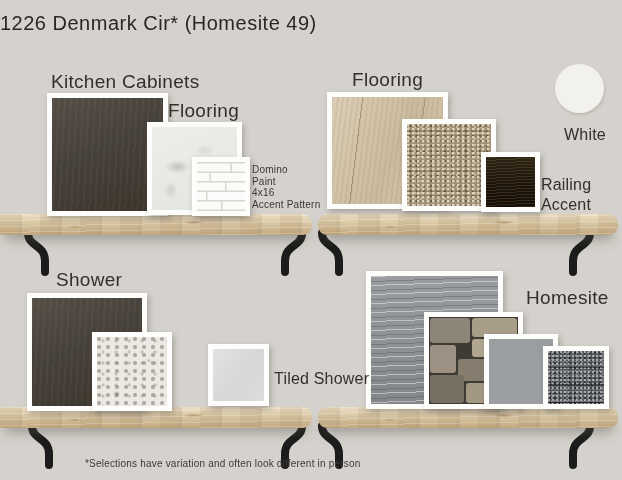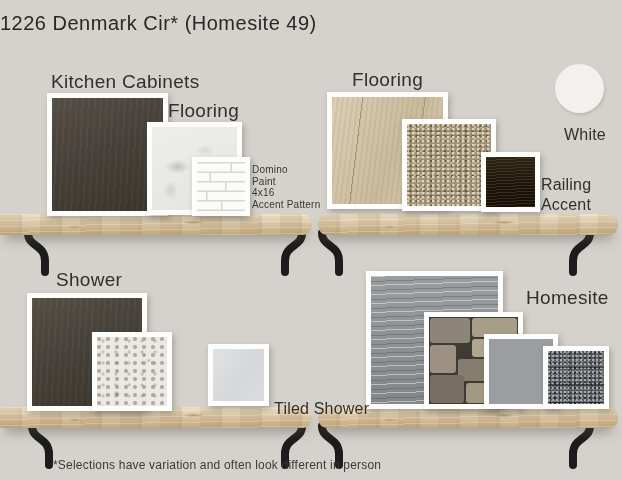--- a/index.html
+++ b/index.html
@@ -6,21 +6,21 @@
   body{font-family:"Liberation Sans","DejaVu Sans",sans-serif;background:#b9b6b1;}
   .board{position:relative;width:622px;height:480px;background:#d5d2cd;overflow:hidden;}
 
   
   .title{position:absolute;left:0;top:12px;width:500px;text-align:left;
          font-size:20px;color:#2a2824;letter-spacing:.5px;white-space:nowrap;}
   .label{position:absolute;font-size:19px;color:#33302c;letter-spacing:.3px;white-space:nowrap;}
   .label-sm{position:absolute;font-size:16px;color:#33302c;letter-spacing:.2px;white-space:nowrap;}
   .label-wrap{white-space:normal;width:64px;line-height:20px;}
   .note{position:absolute;font-size:10px;line-height:11.5px;color:#3a3834;letter-spacing:.2px;}
-  .disclaimer{position:absolute;left:53px;top:458px;font-size:12px;color:#3c3a36;letter-spacing:.2px;}
+  .disclaimer{position:absolute;left:53px;top:458px;font-size:10px;color:#3c3a36;letter-spacing:.2px;padding-left:32px;}
 
   
   .swatch{position:absolute;background:#fdfdfc;padding:5px;box-sizing:border-box;
           box-shadow:2px 3px 6px rgba(90,84,75,.38);}
   .swatch>.fill{width:100%;height:100%;}
   .swatch svg{display:block;}
 
   
   .tex-darkwood{background:
       repeating-linear-gradient(93deg,rgba(255,255,255,.035) 0 2px,transparent 2px 6px),
@@ -169,21 +169,21 @@
   <div class="label ztext" style="left:56px;top:269px">Shower</div>
   <div class="swatch z1" style="left:27px;top:293px;width:120px;height:118px">
     <div class="fill tex-darkwood"></div>
   </div>
   <div class="swatch z2" style="left:92px;top:332px;width:80px;height:79px">
     <div class="fill tex-quartz"></div>
   </div>
   <div class="swatch z1" style="left:208px;top:344px;width:61px;height:62px">
     <div class="fill tex-shower"></div>
   </div>
-  <div class="label-sm ztext" style="left:274px;top:400px">Tiled Shower</div>
+  <div class="label-sm ztext" style="left:274px;top:370px">Tiled Shower</div>
 
   <div class="label ztext" style="left:526px;top:287px">Homesite</div>
   <div class="swatch z1" style="left:366px;top:271px;width:137px;height:138px">
     <div class="fill tex-siding"></div>
   </div>
   <div class="swatch z2" style="left:424px;top:312px;width:99px;height:97px">
     <svg width="89" height="87" viewBox="0 0 89 87">
       <rect x="0" y="0" width="89" height="87" fill="#3e3a34"></rect>
       <rect x="1" y="1" width="40" height="25" rx="3" fill="#8d8678"></rect>
       <rect x="43" y="1" width="45" height="19" rx="3" fill="#a89d88"></rect>

